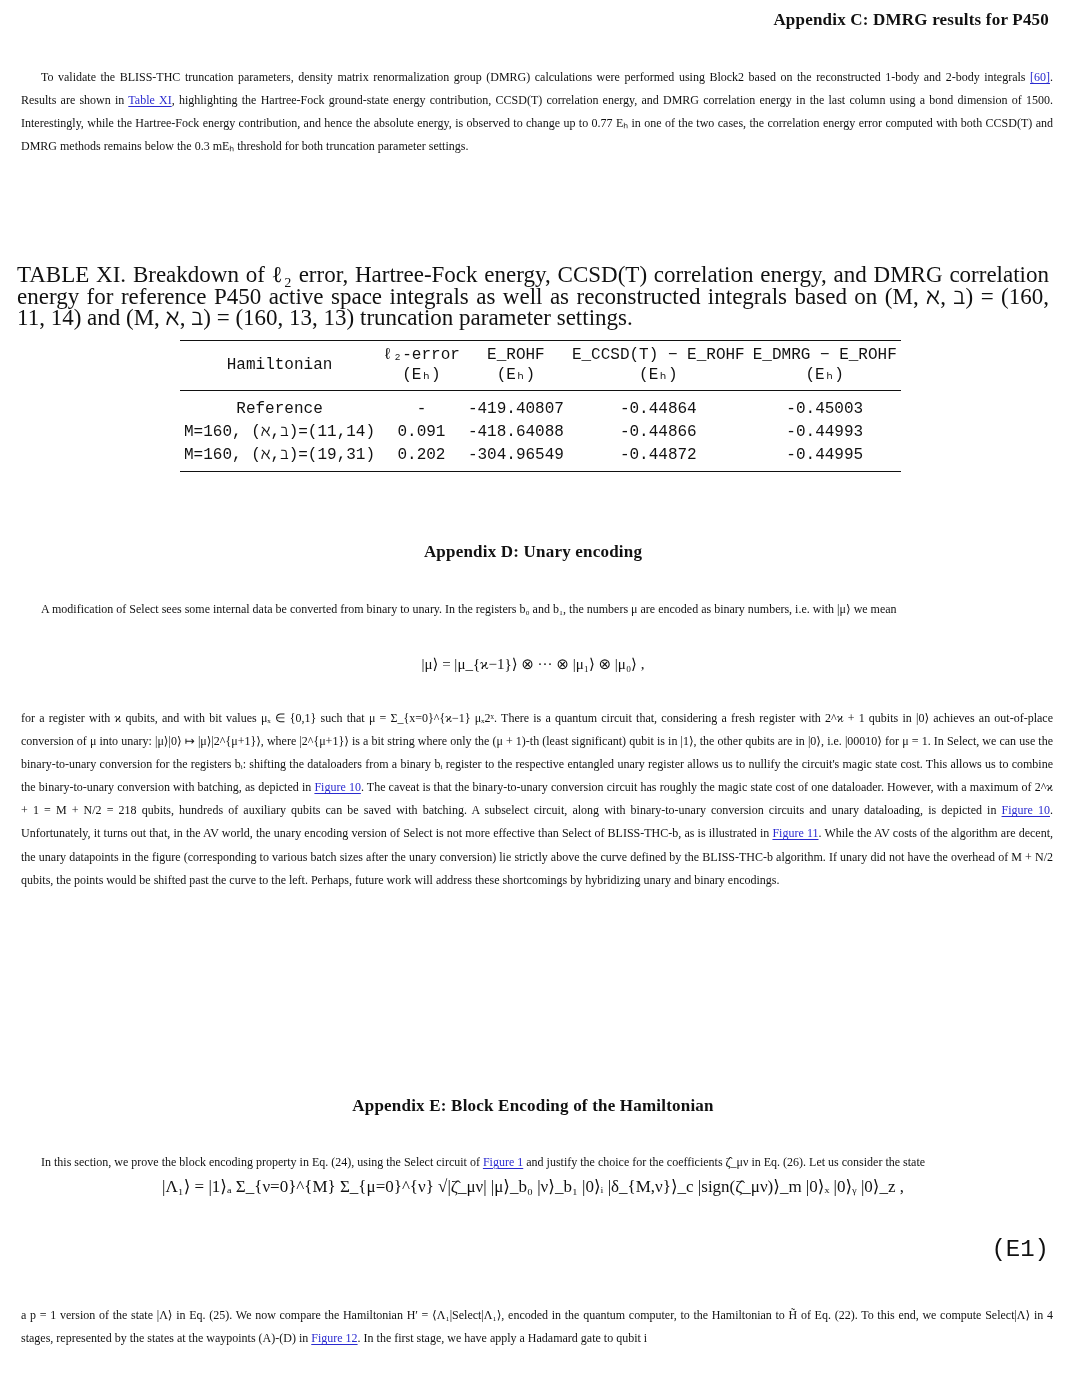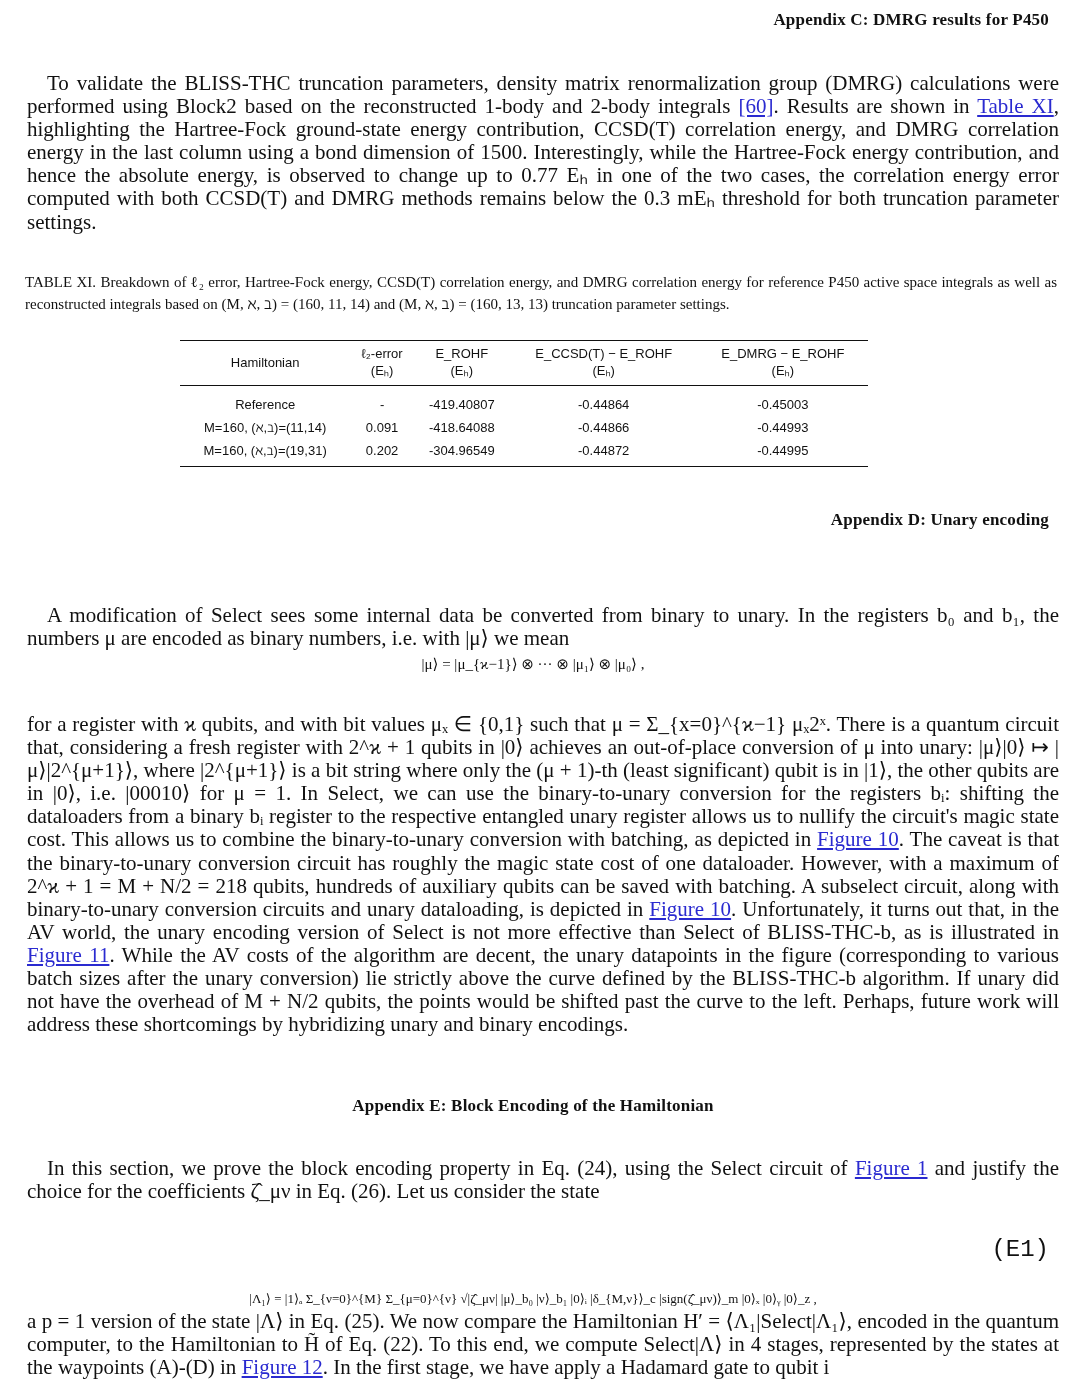--- a/index.html
+++ b/index.html
@@ -7,32 +7,32 @@
     width: 1080px; height: 1386px; overflow: hidden; position: relative;
     font-family: "DejaVu Serif", "Liberation Serif", serif;
     color: #111111;
   }
   .page { position: absolute; left: 17px; top: 0; width: 1032px; }
   .heading {
     text-align: center; font-weight: bold; font-size: 17px;
     font-family: "Liberation Serif", serif; letter-spacing: 0.2px;
   }
   .para {
-    font-family: "Liberation Serif", serif; font-size: 21px; line-height: 23.1px;
-    text-align: justify; text-align-last: left; margin: 10px;
+    font-family: "Liberation Serif", serif; font-size: 12px; line-height: 23.1px;
+    text-align: justify; text-align-last: left; margin: 4px;
   }
   .indent { text-indent: 20px; }
   a.link { color: #2a2ad0; text-decoration: underline; text-underline-offset: 2px; }
   .caption {
-    font-family: "Liberation Serif", serif; font-size: 15px; line-height: 21.5px;
-    text-align: justify; text-align-last: left; margin: 8px;
+    font-family: "Liberation Serif", serif; font-size: 23px; line-height: 21.5px;
+    text-align: justify; text-align-last: left; margin: 0;
   }
   table.results {
     position: absolute; left: 180px; width: 688px; border-collapse: collapse;
-    font-family: Liberation Sans, sans-serif; font-size: 13px;
+    font-family: Liberation Mono, monospace; font-size: 16px;
   }
   table.results th, table.results td { padding: 0 4px; text-align: center; white-space: nowrap; font-weight: normal; }
   table.results thead tr.top th { border-top: 1.6px solid #111; padding-top: 5px; }
   table.results thead tr.bot th { border-bottom: 1px solid #111; padding-bottom: 6px; }
   table.results tbody tr:first-child td { padding-top: 7px; }
   table.results tbody tr:last-child td { border-bottom: 1.6px solid #111; padding-bottom: 4px; }
   table.results td { line-height: 23px; }
   .eq {
     position: absolute; left: 0; width: 1032px; text-align: center;
     font-family: "Liberation Serif", serif; font-size: 15px;
@@ -85,30 +85,30 @@
       <tr>
         <td>M=160, (ℵ,ℶ)=(19,31)</td>
         <td>0.202</td>
         <td>-304.96549</td>
         <td>-0.44872</td>
         <td>-0.44995</td>
       </tr>
     </tbody>
   </table>
 
-  <div class="abs heading" style="top:510px;text-align:right;">Appendix D: Unary encoding</div>
+  <div class="abs heading" style="top:542px;">Appendix D: Unary encoding</div>
 
   <p class="abs para indent" style="top:594px;">A modification of Select sees some internal data be converted from binary to unary. In the registers b₀ and b₁, the numbers μ are encoded as binary numbers, i.e. with |μ⟩ we mean</p>
 
   <div class="eq" style="top:655px;">|μ⟩ = |μ_{ϰ−1}⟩ ⊗ ··· ⊗ |μ₁⟩ ⊗ |μ₀⟩ ,</div>
 
   <p class="abs para" style="top:703px;"><span>for a register with ϰ qubits, and with bit values μₓ ∈ {0,1} such that μ = Σ_{x=0}^{ϰ−1} μₓ2ˣ. There is a quantum circuit that, considering a fresh register with 2^ϰ + 1 qubits in |0⟩ achieves an out-of-place conversion of μ into unary: |μ⟩|0⟩ ↦ |μ⟩|2^{μ+1}⟩, where |2^{μ+1}⟩ is a bit string where only the (μ + 1)-th (least significant) qubit is in |1⟩, the other qubits are in |0⟩, i.e. |00010⟩ for μ = 1. In Select, we can use the binary-to-unary conversion for the registers bᵢ: shifting the dataloaders from a binary bᵢ register to the respective entangled unary register allows us to nullify the circuit's magic state cost. This allows us to combine the binary-to-unary conversion with batching, as depicted in </span><a class="link">Figure 10</a><span>. The caveat is that the binary-to-unary conversion circuit has roughly the magic state cost of one dataloader. However, with a maximum of 2^ϰ + 1 = M + N/2 = 218 qubits, hundreds of auxiliary qubits can be saved with batching. A subselect circuit, along with binary-to-unary conversion circuits and unary dataloading, is depicted in </span><a class="link">Figure 10</a><span>. Unfortunately, it turns out that, in the AV world, the unary encoding version of Select is not more effective than Select of BLISS-THC-b, as is illustrated in </span><a class="link">Figure 11</a><span>. While the AV costs of the algorithm are decent, the unary datapoints in the figure (corresponding to various batch sizes after the unary conversion) lie strictly above the curve defined by the BLISS-THC-b algorithm. If unary did not have the overhead of M + N/2 qubits, the points would be shifted past the curve to the left. Perhaps, future work will address these shortcomings by hybridizing unary and binary encodings.</span></p>
 
   <div class="abs heading" style="top:1096px;">Appendix E: Block Encoding of the Hamiltonian</div>
 
   <p class="abs para indent" style="top:1147px;"><span>In this section, we prove the block encoding property in Eq. (24), using the Select circuit of </span><a class="link">Figure 1</a><span> and justify the choice for the coefficients ζ̂_μν in Eq. (26). Let us consider the state</span></p>
 
-  <div class="eq" style="top:1291px; font-size:13px;">|Λ₁⟩ = |1⟩ₐ Σ_{ν=0}^{M} Σ_{μ=0}^{ν} √|ζ̂_μν| |μ⟩_b₀ |ν⟩_b₁ |0⟩ᵢ |δ_{M,ν}⟩_c |sign(ζ̂_μν)⟩_m |0⟩ₓ |0⟩ᵧ |0⟩_z ,</div>
+  <div class="eq" style="top:1176px; font-size:17px;">|Λ₁⟩ = |1⟩ₐ Σ_{ν=0}^{M} Σ_{μ=0}^{ν} √|ζ̂_μν| |μ⟩_b₀ |ν⟩_b₁ |0⟩ᵢ |δ_{M,ν}⟩_c |sign(ζ̂_μν)⟩_m |0⟩ₓ |0⟩ᵧ |0⟩_z ,</div>
   <div class="eqnum" style="top:1236px;">(E1)</div>
 
   <p class="abs para" style="top:1300px;"><span>a p = 1 version of the state |Λ⟩ in Eq. (25). We now compare the Hamiltonian H′ = ⟨Λ₁|Select|Λ₁⟩, encoded in the quantum computer, to the Hamiltonian to H̃ of Eq. (22). To this end, we compute Select|Λ⟩ in 4 stages, represented by the states at the waypoints (A)-(D) in </span><a class="link">Figure 12</a><span>. In the first stage, we have apply a Hadamard gate to qubit i</span></p>
 
 </div>
 
 </body></html>

